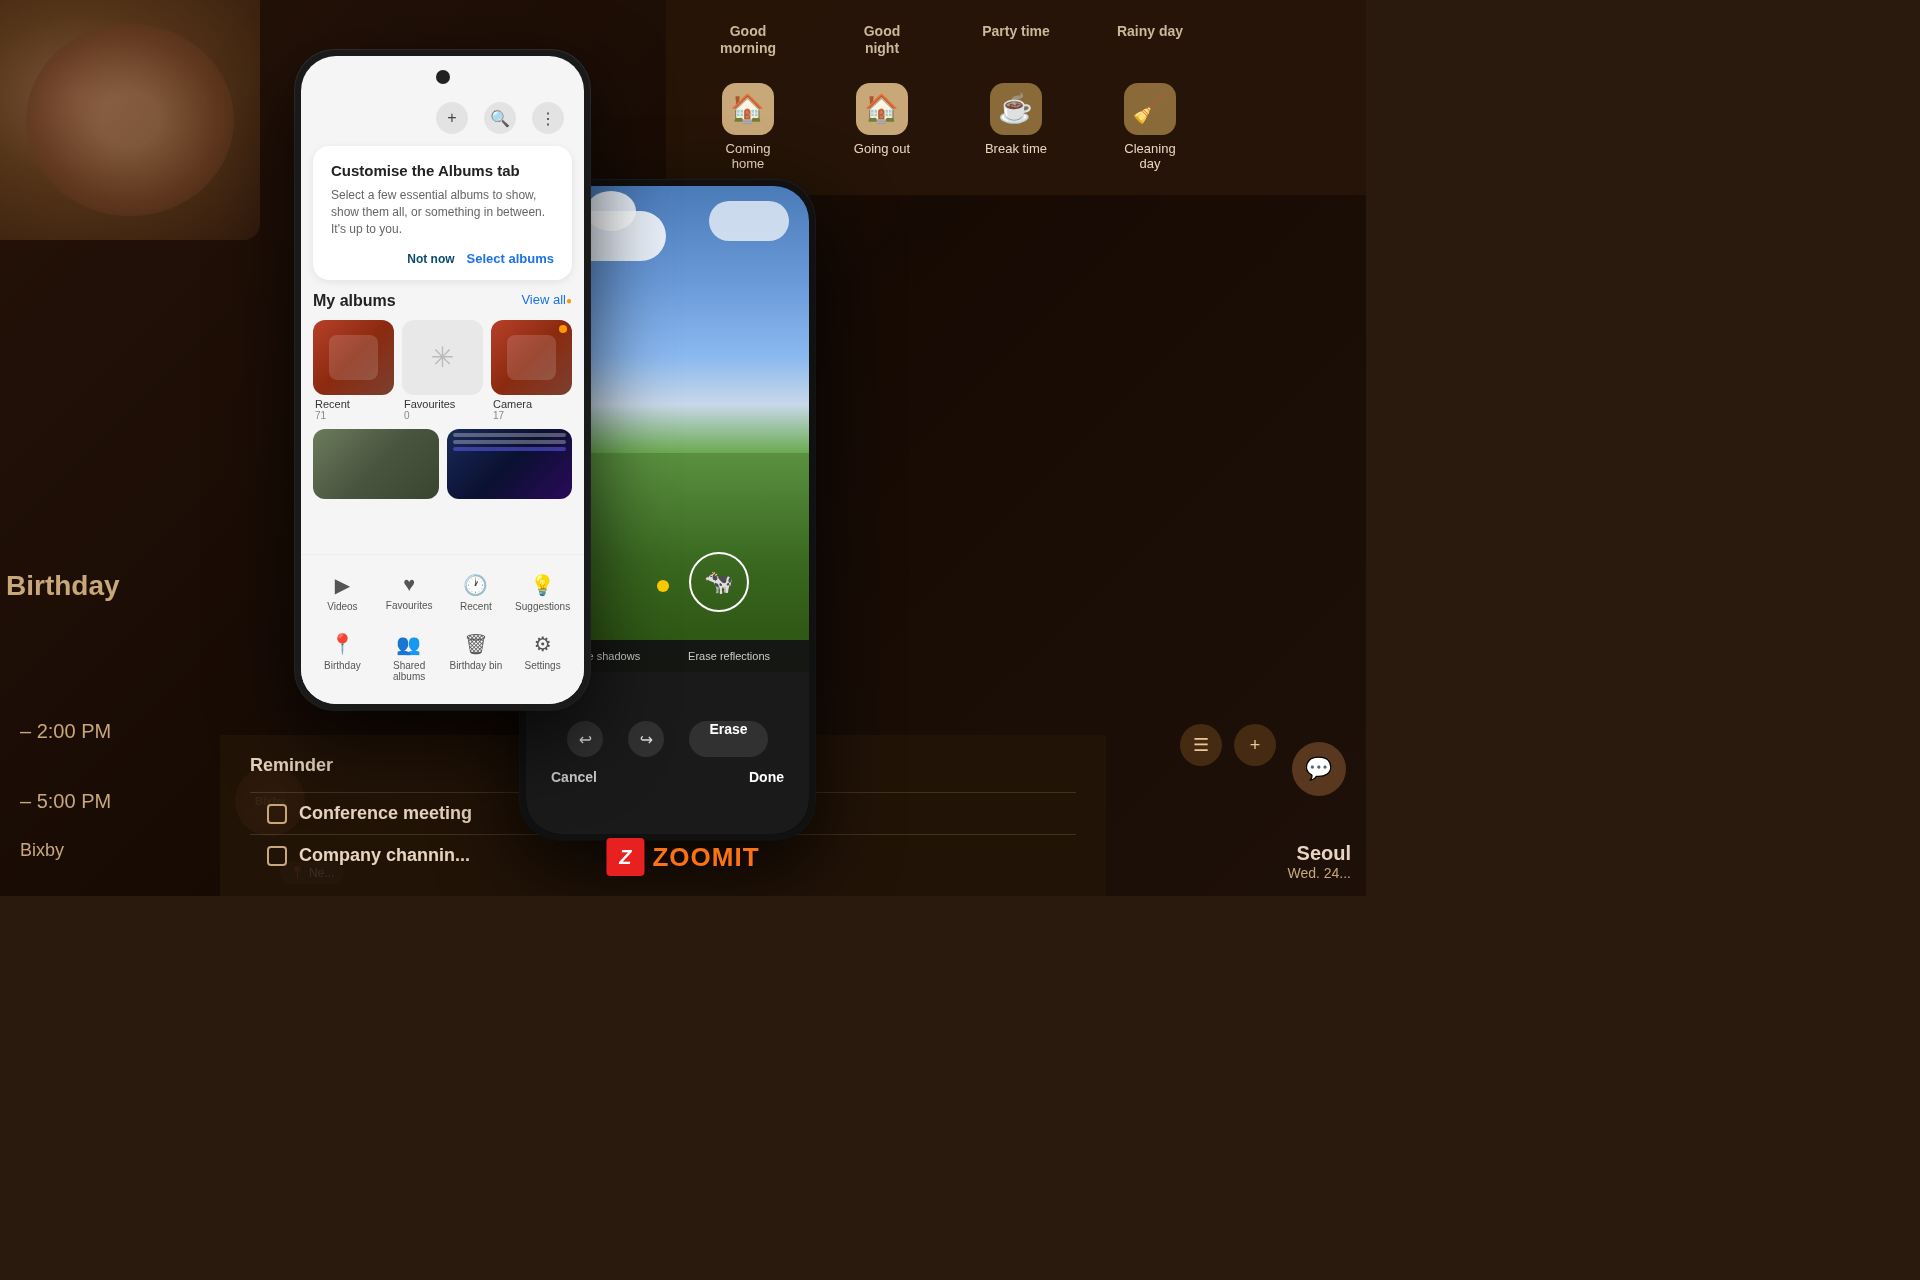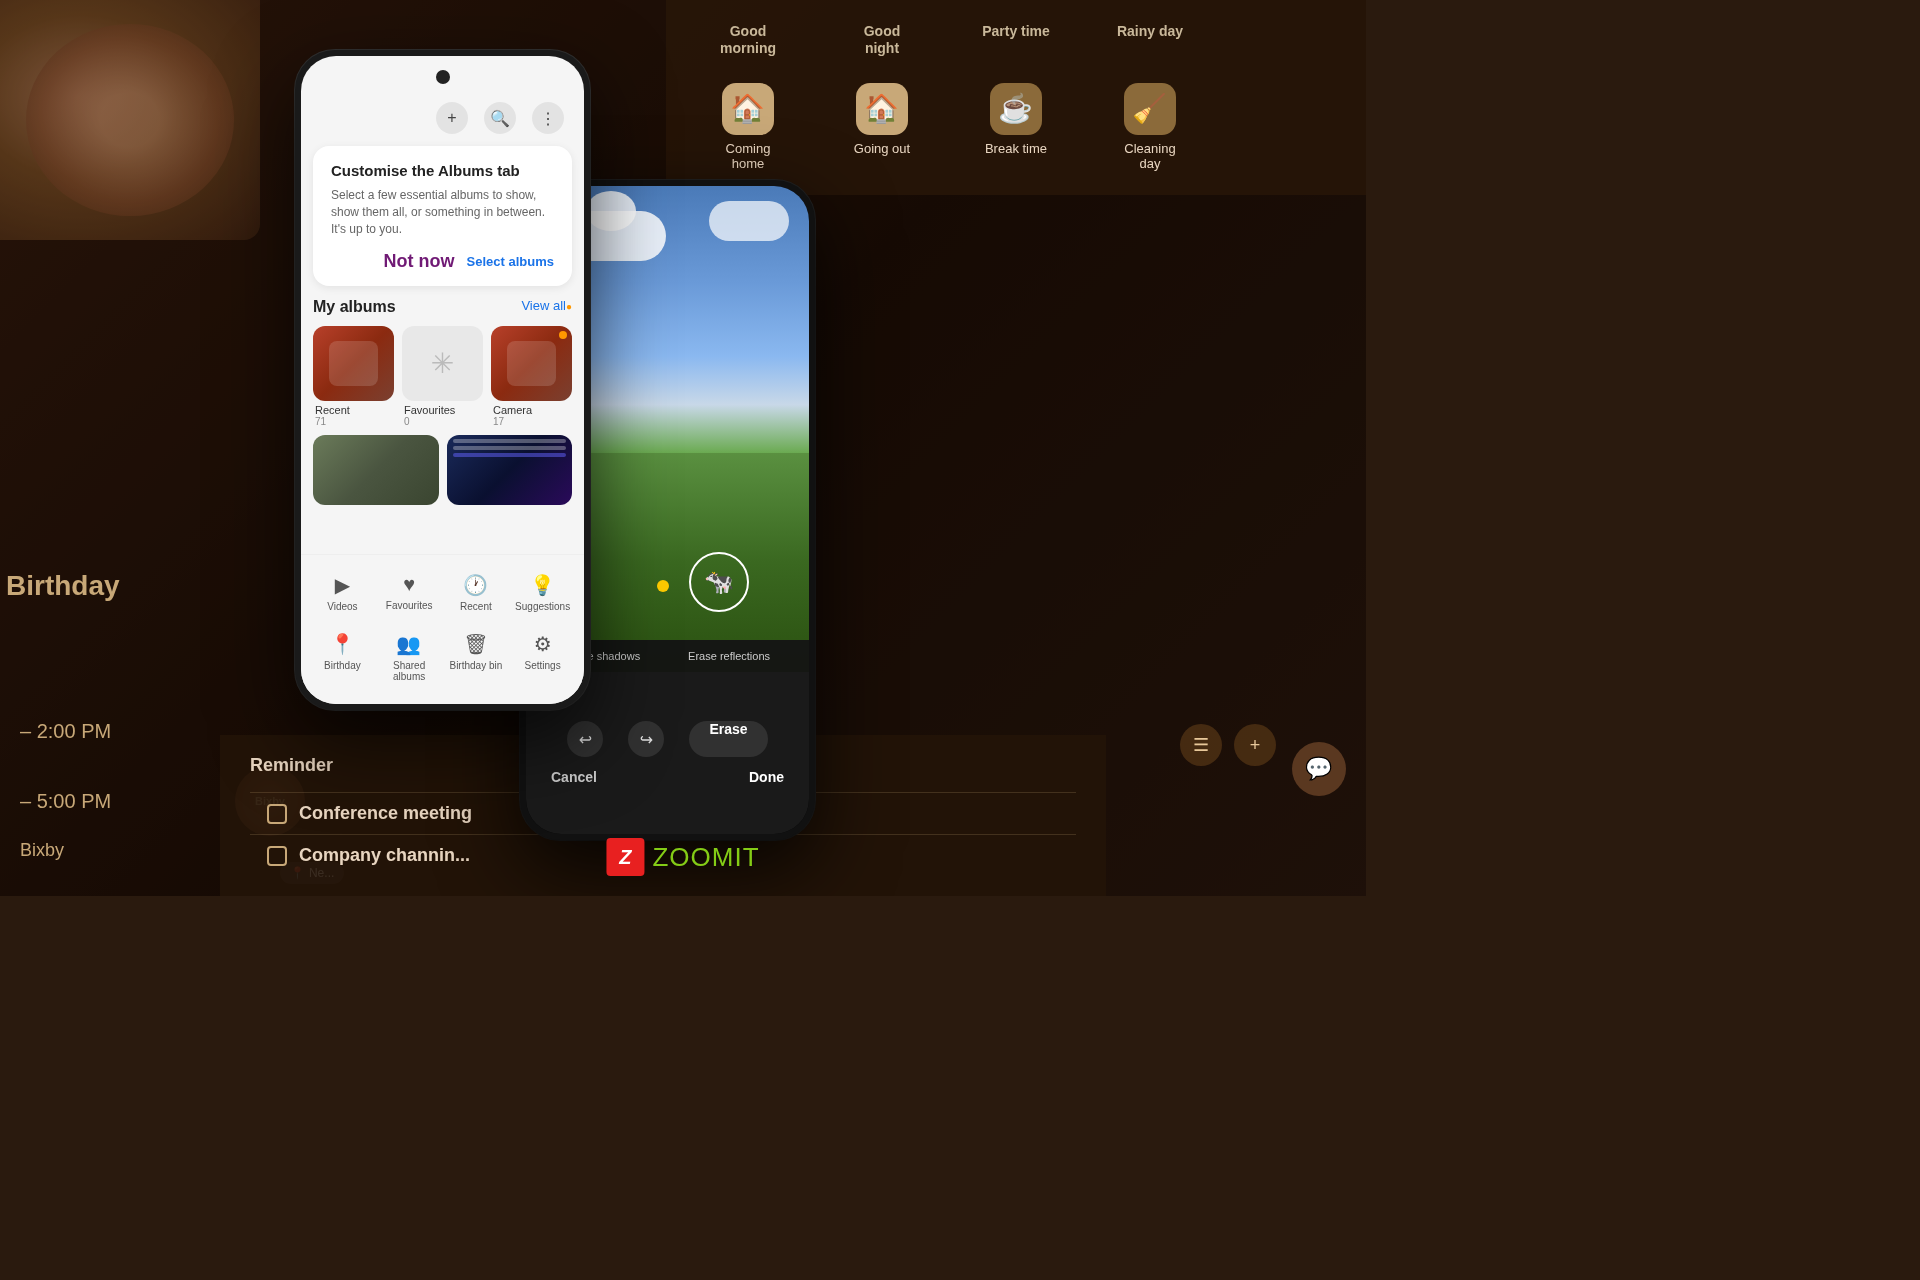--- a/index.html
+++ b/index.html
@@ -309,23 +309,23 @@
       margin-bottom: 14px;
     }
 
     .customise-buttons {
       display: flex;
       gap: 12px;
       justify-content: flex-end;
     }
 
     .btn-not-now {
-      font-size: 18px;
+      font-size: 12px;
       font-weight: 600;
-      color: #701a75;
+      color: #0c4a6e;
       background: none;
       border: none;
       cursor: pointer;
     }
 
     .btn-select {
       font-size: 13px;
       font-weight: 600;
       color: #1a73e8;
       background: none;
@@ -672,23 +672,23 @@
     }
 
     .zoomit-z-text {
       color: #fff;
       font-size: 20px;
       font-weight: 900;
       font-style: italic;
     }
 
     .zoomit-text {
-      color: #84cc16;
+      color: #f97316;
       font-size: 26px;
-      font-weight: 400;
+      font-weight: 700;
       letter-spacing: 1px;
     }
 
     
     .bg-overlay {
       position: absolute;
       inset: 0;
       background: rgba(20, 10, 3, 0.55);
       z-index: 1;
     }
@@ -779,20 +779,24 @@
     <div class="reminder-item">
       <div class="checkbox"></div>
       <span class="reminder-text">Conference meeting</span>
     </div>
     <div class="reminder-item">
       <div class="checkbox"></div>
       <span class="reminder-text">Company channin...</span>
     </div>
   </div>
 
+  <div class="right-widgets">
+    <div class="seoul-widget">Seoul</div>
+    <div class="seoul-date">Wed. 24...</div>
+  </div>
 
   <div class="action-buttons">
     <div class="action-btn">☰</div>
     <div class="action-btn">+</div>
   </div>
 
   <div class="chat-bubble">💬</div>
 
   <div class="phone-left">
     <div class="phone-left-screen">

